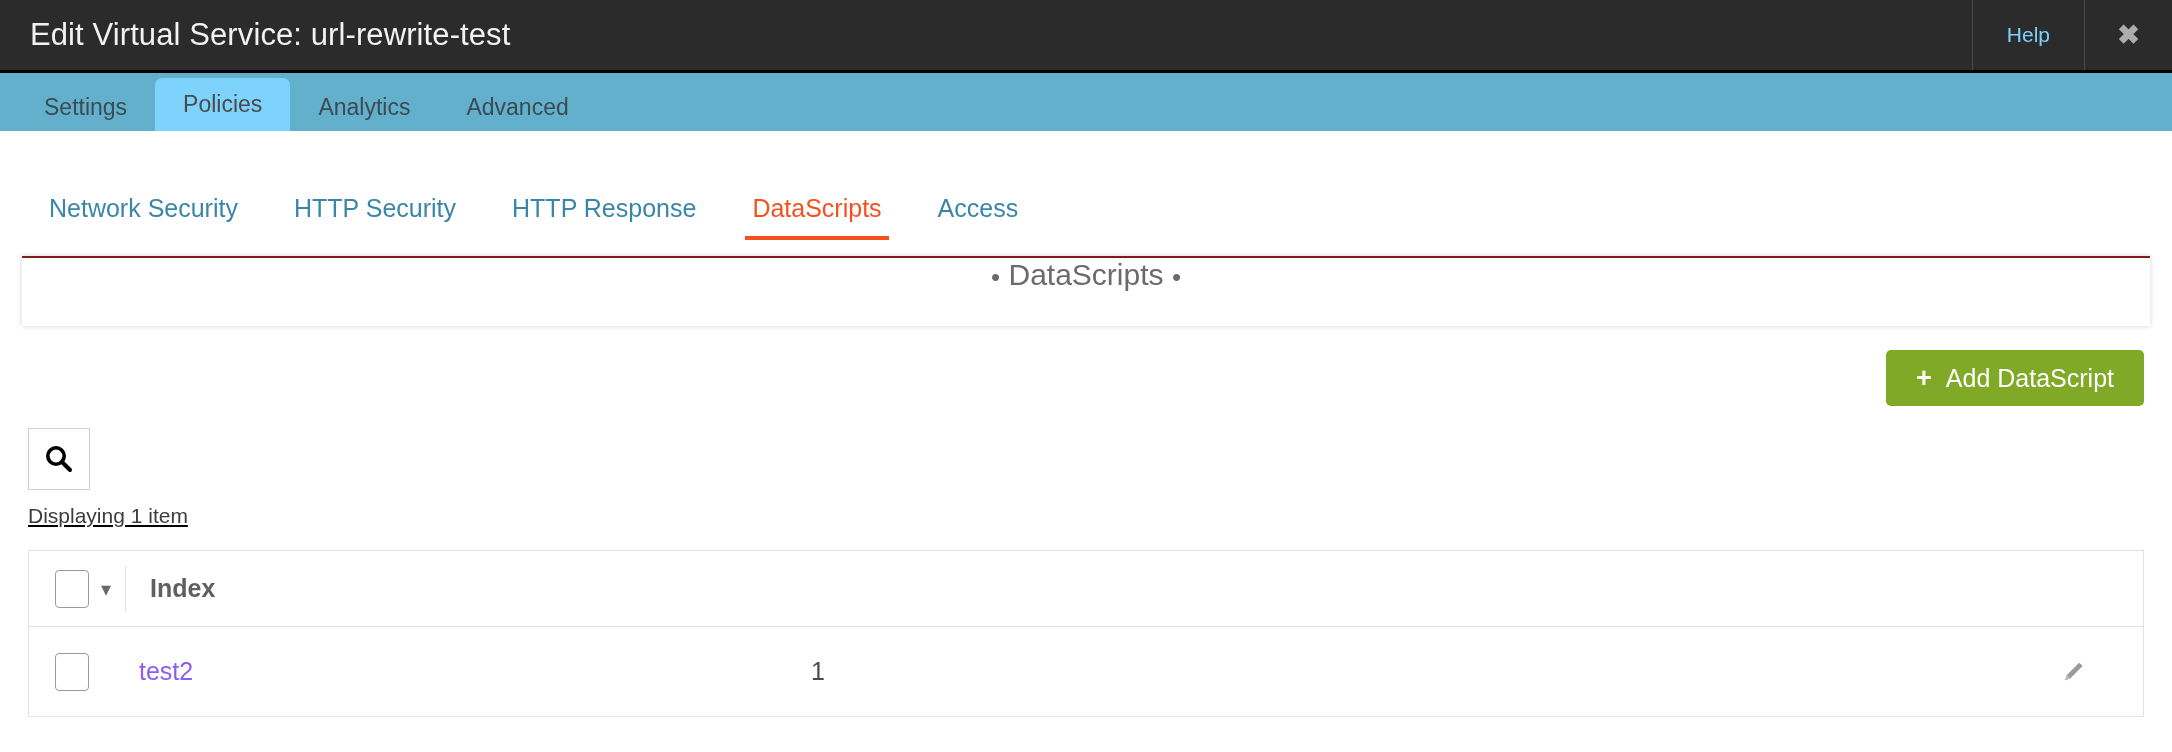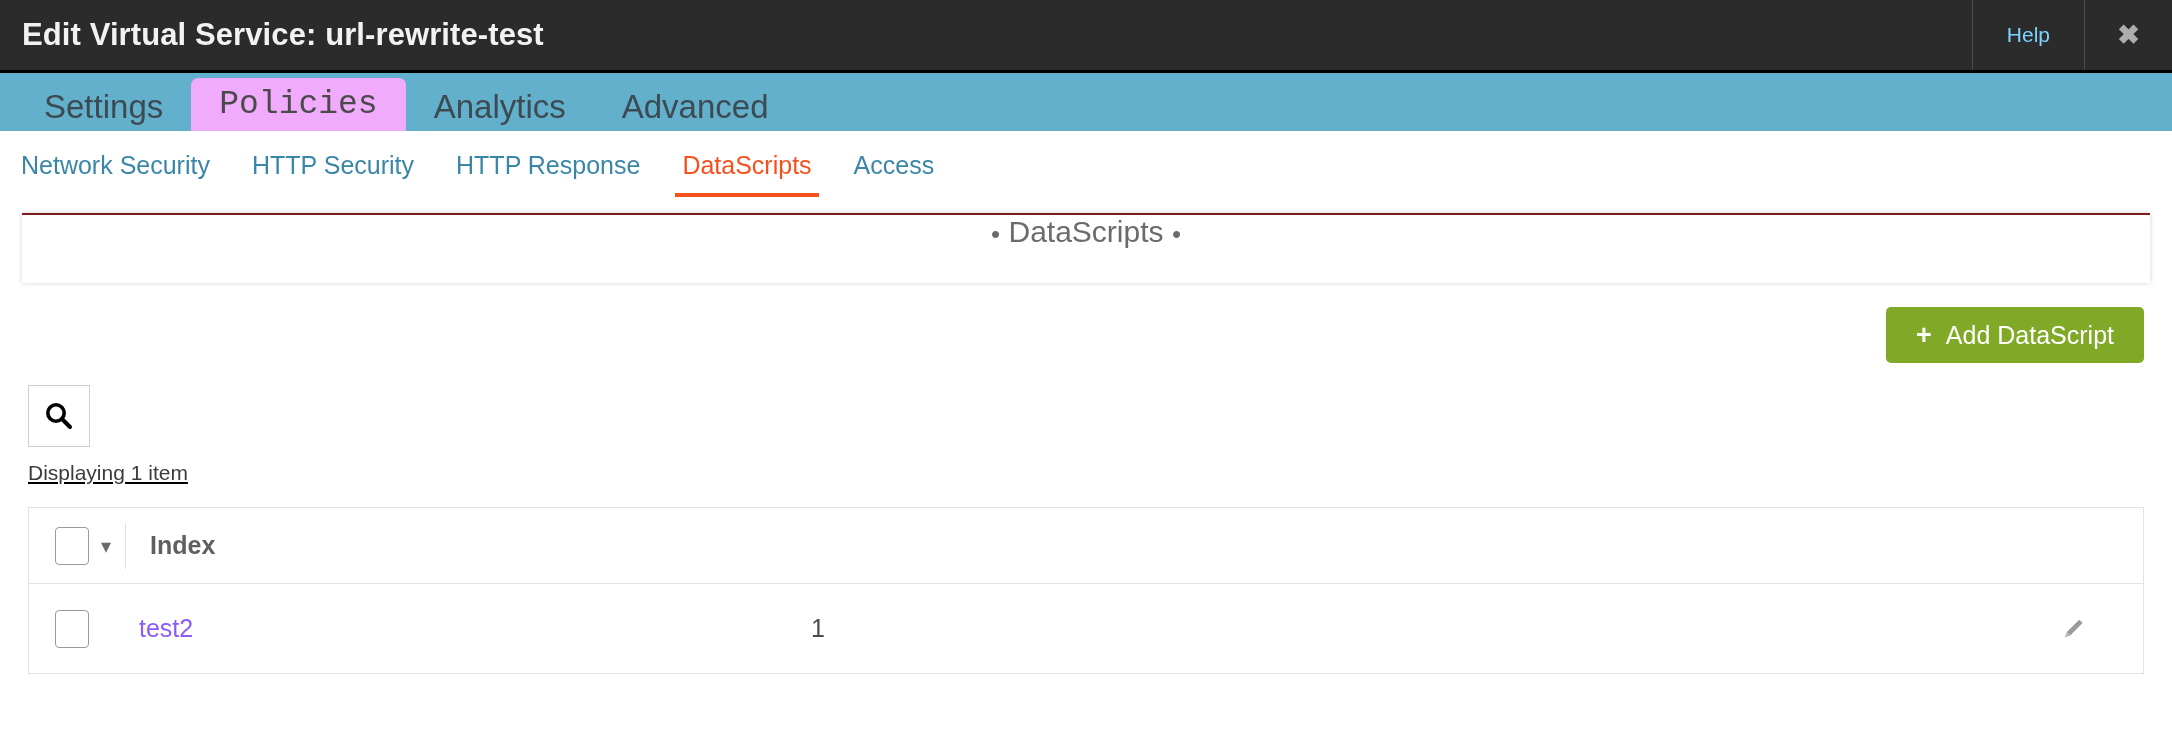--- a/index.html
+++ b/index.html
@@ -18,24 +18,25 @@
     position: relative;
     height: 73px;
     background: #2b2b2b;
     display: flex;
     align-items: center;
     border-bottom: 3px solid #000000;
   }
   .titlebar-title {
     color: #f2f2f2;
     font-size: 31px;
-    font-weight: 700;
+    font-weight: 400;
     padding-left: 22px;
     letter-spacing: .1px;
     white-space: nowrap;
+    margin-left: 8px;
   }
   .titlebar-right {
     margin-left: auto;
     display: flex;
     align-items: stretch;
     height: 100%;
   }
   .help-btn {
     display: flex;
     align-items: center;
@@ -62,46 +63,47 @@
   
   .tabbar {
     height: 58px;
     background: #63b0cd;
     display: flex;
     align-items: flex-end;
     padding-left: 16px;
     position: relative;
   }
   .tab {
-    font-size: 33px;
+    font-size: 23px;
     color: #3c4a52;
     padding: 0 28px;
     height: 48px;
     line-height: 48px;
     cursor: pointer;
     white-space: nowrap;
     position: relative;
     margin-top: 12px;
   }
   .tab.active {
-    background: #f0abfc;
+    background: #7dd3fc;
     border-radius: 7px 7px 0 0;
     color: #4a4a4a;
     height: 53px;
     line-height: 53px;
-    font-family: Liberation Mono, monospace;
   }
 
   
   .subnav {
     height: 72px;
     background: #ffffff;
     display: flex;
     align-items: center;
-    gap: 0px;
+    padding-left: 28px;
+    gap: 14px;
+    margin-top: 43px;
   }
   .subnav-item {
     font-size: 25px;
     color: #3a86a8;
     padding: 10px 21px 13px 21px;
     cursor: pointer;
     white-space: nowrap;
     position: relative;
   }
   .subnav-item.active {

